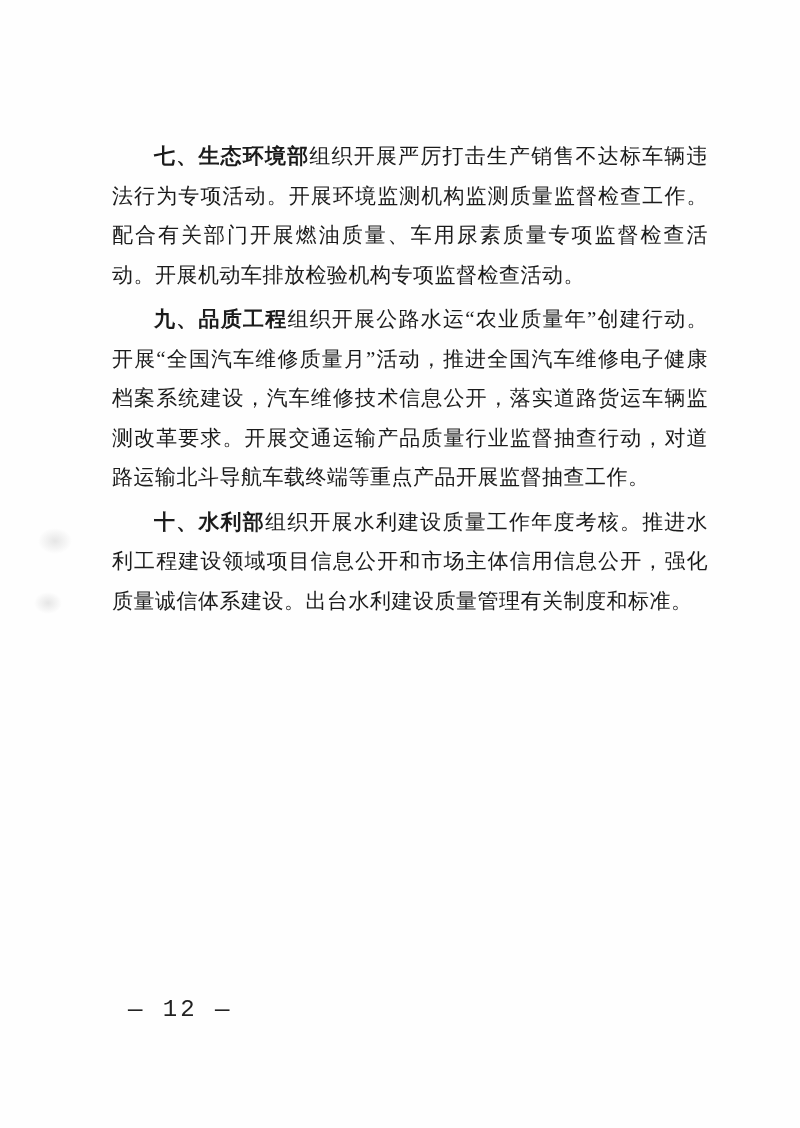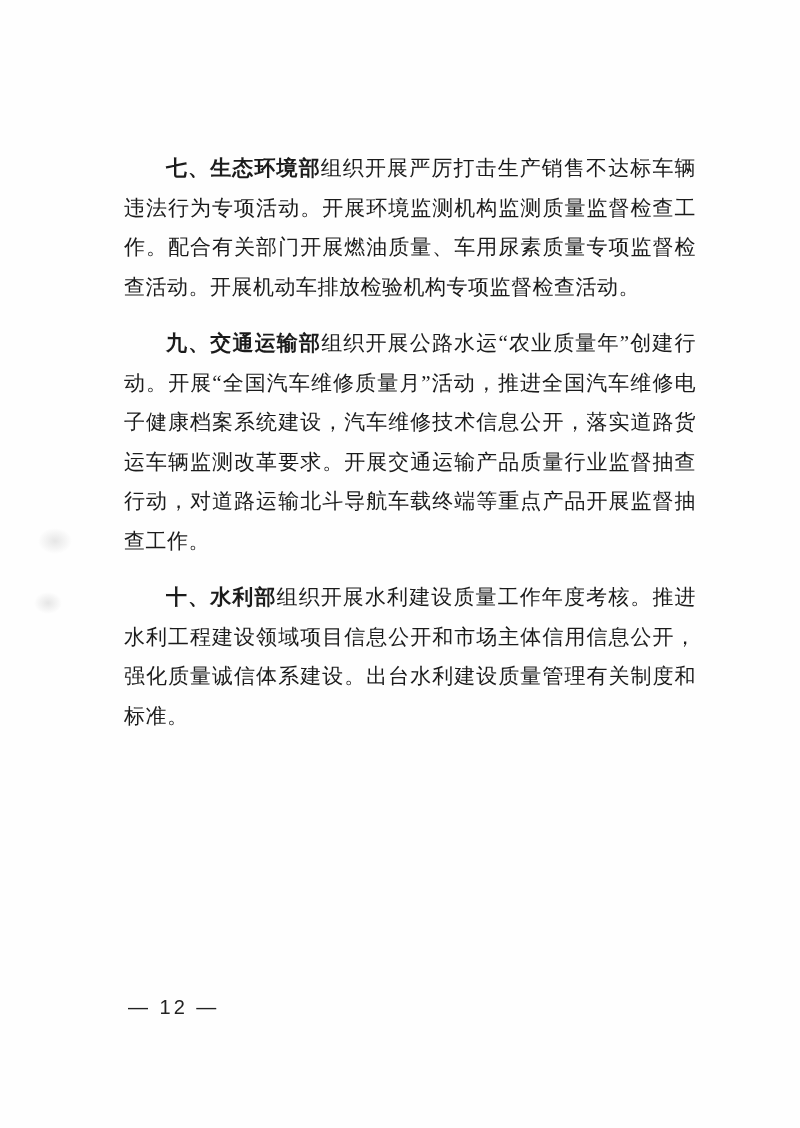--- a/index.html
+++ b/index.html
@@ -13,59 +13,59 @@
     font-family: "Liberation Serif", "DejaVu Serif", serif;
     color: #1b1b1b;
   }
   .doc-body {
     position: absolute;
     left: 108px;
     top: 132px;
     width: 604px;
   }
   .para {
-    margin: 16px;
+    margin: 4px;
     font-size: 21px;
     line-height: 39.5px;
     letter-spacing: 0.5px;
     text-align: justify;
     text-justify: inter-character;
     word-break: break-all;
     text-indent: 2em;
     color: #1b1b1b;
   }
   .para .lead {
     font-weight: bold;
     font-family: "Liberation Sans", "DejaVu Sans", sans-serif;
   }
   .page-number {
     position: absolute;
     left: 128px;
     top: 996px;
-    font-size: 20px;
+    font-size: 24px;
     letter-spacing: 3px;
     color: #222222;
-    font-family: Liberation Sans, sans-serif;
+    font-family: Liberation Mono, monospace;
     white-space: nowrap;
     text-align: center;
   }
   .scan-smudge {
     position: absolute;
     border-radius: 50%;
     background: radial-gradient(closest-side, rgba(120,120,120,0.18), rgba(120,120,120,0));
     pointer-events: none;
   }
   .smudge-1 { left: 38px; top: 528px; width: 34px; height: 26px; }
   .smudge-2 { left: 34px; top: 592px; width: 28px; height: 22px; }
 </style>
 </head>
 <body>
 
 <div class="scan-smudge smudge-1"></div>
 <div class="scan-smudge smudge-2"></div>
 
 <div class="doc-body">
   <p class="para"><span class="lead">七、生态环境部</span><span>组织开展严厉打击生产销售不达标车辆违法行为专项活动。开展环境监测机构监测质量监督检查工作。配合有关部门开展燃油质量、车用尿素质量专项监督检查活动。开展机动车排放检验机构专项监督检查活动。</span></p>
-  <p class="para"><span class="lead">九、交通运输部</span><span>组织开展公路水运“农业质量年”创建行动。开展“全国汽车维修质量月”活动，推进全国汽车维修电子健康档案系统建设，汽车维修技术信息公开，落实道路货运车辆监测改革要求。开展交通运输产品质量行业监督抽查行动，对道路运输北斗导航车载终端等重点产品开展监督抽查工作。</span></p>
+  <p class="para"><span class="lead">九、品质工程</span><span>组织开展公路水运“农业质量年”创建行动。开展“全国汽车维修质量月”活动，推进全国汽车维修电子健康档案系统建设，汽车维修技术信息公开，落实道路货运车辆监测改革要求。开展交通运输产品质量行业监督抽查行动，对道路运输北斗导航车载终端等重点产品开展监督抽查工作。</span></p>
   <p class="para"><span class="lead">十、水利部</span><span>组织开展水利建设质量工作年度考核。推进水利工程建设领域项目信息公开和市场主体信用信息公开，强化质量诚信体系建设。出台水利建设质量管理有关制度和标准。</span></p>
 </div>
 
 <div class="page-number">— 12 —</div>
 
 </body></html>

